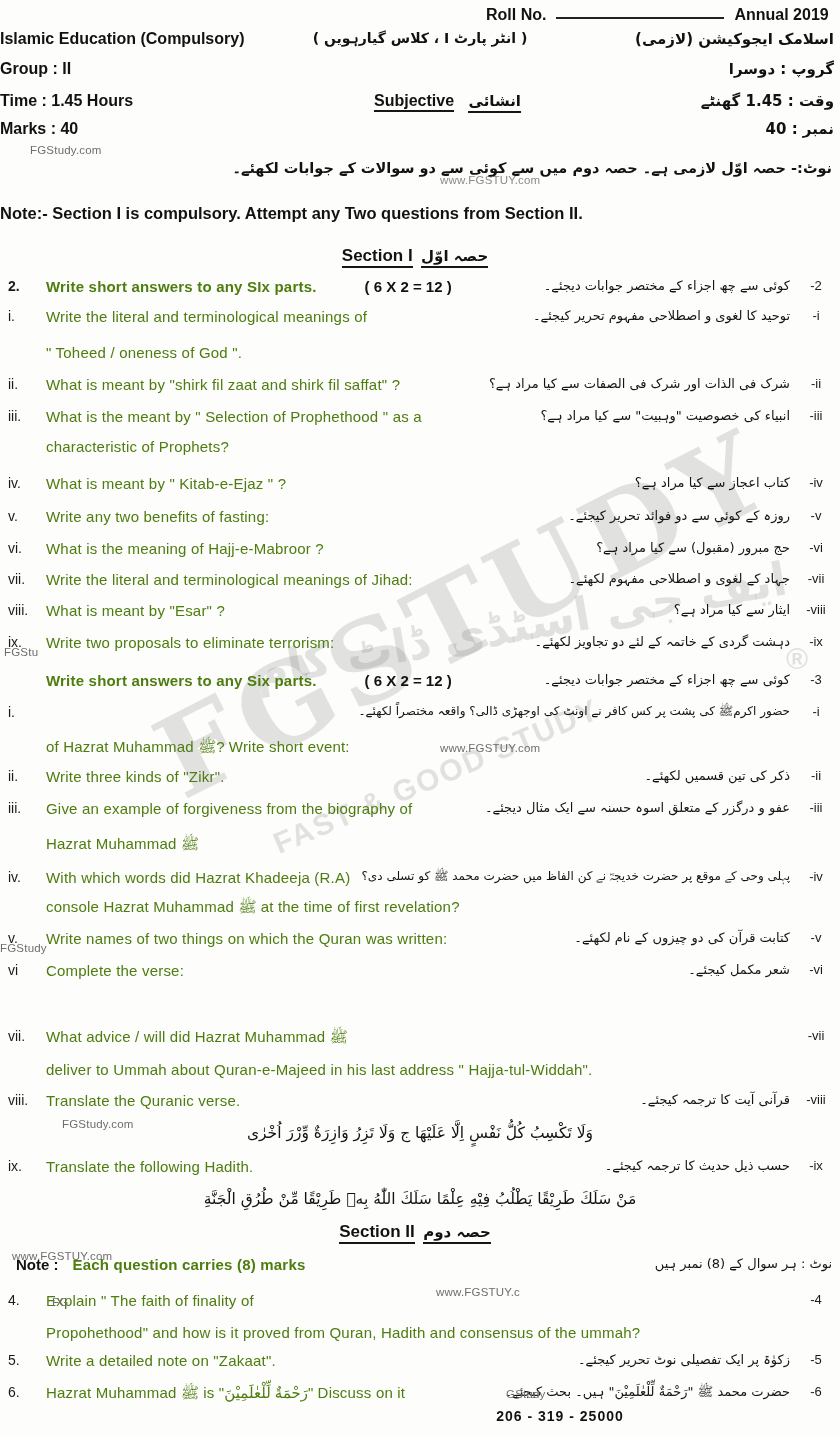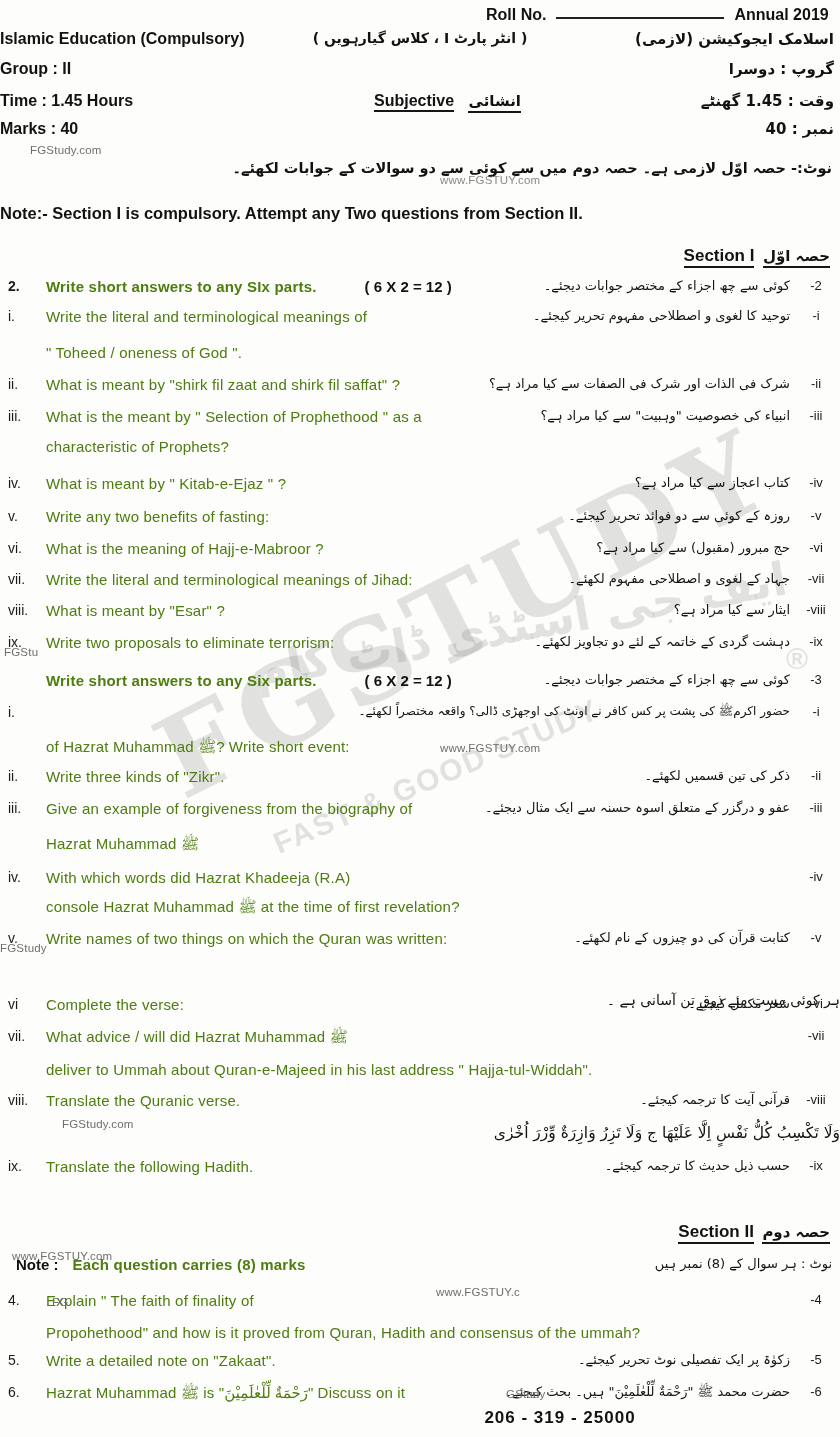--- a/index.html
+++ b/index.html
@@ -4,33 +4,33 @@
 <style>
   *{margin:0;padding:0;box-sizing:border-box}
   html,body{background:#ffffff}
   .page{position:relative;width:840px;height:1437px;background:#fdfdfb;font-family:"Liberation Sans",sans-serif;color:#121212;overflow:hidden;margin:0 auto}
   .row{position:absolute;left:0;right:0;display:flex;align-items:flex-start}
   .nl{flex:0 0 46px;padding-left:8px;font-size:14px;color:#1a1a1a}
   .en{font-size:15px;letter-spacing:.2px;color:#4d7c0f}
   .b{font-weight:bold}
   .ur{position:absolute;right:50px;direction:rtl;font-family:"DejaVu Sans",sans-serif;font-size:13px;white-space:nowrap;color:#141414}
   .nr{position:absolute;right:2px;width:44px;text-align:center;font-size:13px;color:#1a1a1a}
-  .ctr{width:100%;text-align:right}
+  .ctr{width:100%;text-align:center}
   .arabic{font-family:"DejaVu Sans",sans-serif;font-size:15.5px;direction:rtl}
   .urverse{font-family:"DejaVu Sans",sans-serif;font-size:14px;direction:rtl}
   .u{border-bottom:2px solid #161616;padding-bottom:1px}
   .hdr-en{font-size:16px;font-weight:bold}
   .hdr-ur{position:absolute;right:6px;direction:rtl;font-family:"DejaVu Sans",sans-serif;font-size:15px;font-weight:bold;white-space:nowrap}
   .hdr-mid{position:absolute;left:50%;transform:translateX(-50%);direction:rtl;font-family:"DejaVu Sans",sans-serif;font-size:14px;font-weight:bold;white-space:nowrap}
   .blank-line{display:inline-block;width:168px;border-bottom:2px solid #222;height:13px;margin:0 10px}
   .marks{margin-left:48px;font-weight:bold;font-size:15px}
   .wm{position:absolute;color:#6e6e6e;font-size:11.5px;letter-spacing:.2px}
   .wm-big{position:absolute;color:rgba(100,100,100,.18);font-weight:bold;pointer-events:none;white-space:nowrap}
   .note-ur{position:absolute;right:8px;direction:rtl;font-family:"DejaVu Sans",sans-serif;font-size:14.5px;font-weight:bold;white-space:nowrap}
-  .footer{position:absolute;left:0;right:0;text-align:center;padding-left:280px;font-size:17px;font-weight:bold;letter-spacing:1px}
+  .footer{position:absolute;left:0;right:0;text-align:center;padding-left:280px;font-size:14px;font-weight:bold;letter-spacing:1px}
 </style>
 </head>
 <body>
 
 <div class="page">
 
   <div class="wm-big" style="left:250px;top:598px;font-size:46px;transform:rotate(-10deg);font-family:'DejaVu Sans',sans-serif;direction:rtl">ایف جی اسٹڈی ڈاٹ کام</div>
   <div class="wm-big" style="left:786px;top:642px;font-size:30px">®</div>
   <div class="wm-big" style="left:165px;top:700px;font-size:112px;letter-spacing:8px;transform:rotate(-27deg);transform-origin:0 50%;font-family:'DejaVu Serif',serif">FGSTUDY</div>
   <div class="wm-big" style="left:275px;top:828px;font-size:30px;letter-spacing:2px;transform:rotate(-23deg);transform-origin:0 50%">FAST &amp; GOOD STUDY</div>
@@ -178,41 +178,39 @@
       <span class="ur">عفو و درگزر کے متعلق اسوہ حسنہ سے ایک مثال دیجئے۔</span>
       <span class="nr">-iii</span>
     </div>
   <div class="row" style="top:835px">
       <span class="nl"></span>
       <span class="en">Hazrat Muhammad ﷺ</span>
     </div>
   <div class="row" style="top:869px">
       <span class="nl">iv.</span>
       <span class="en">With which words did Hazrat Khadeeja (R.A)</span>
+      <span class="ur" style="font-size:12px">پہلی وحی کے موقع پر حضرت خدیجہؓ نے کن الفاظ میں حضرت محمد ﷺ کو تسلی دی؟</span>
       <span class="nr">-iv</span>
     </div>
   <div class="row" style="top:898px">
       <span class="nl"></span>
       <span class="en">console Hazrat Muhammad ﷺ  at  the  time  of  first  revelation?</span>
     </div>
   <div class="row" style="top:930px">
       <span class="nl">v.</span>
       <span class="en">Write names of two things on which the Quran was written:</span>
       <span class="ur">کتابت قرآن کی دو چیزوں کے نام لکھئے۔</span>
       <span class="nr">-v</span>
     </div>
   <div class="wm" style="left:0px;top:942px">FGStudy</div>
-  <div class="row" style="top:996px">
+  <div class="row" style="top:962px">
       <span class="nl">vi</span>
       <span class="en">Complete   the verse:</span>
       <span class="ur">شعر مکمل کیجئے۔</span>
       <span class="nr">-vi</span>
-    </div>
-  <div class="row" style="top:992px">
-      <span class="ctr urverse">ہر کوئی مست مئے ذوقِ تن آسانی ہے ۔</span>
     </div>
   <div class="row" style="top:1028px">
       <span class="nl">vii.</span>
       <span class="en">What advice / will did Hazrat Muhammad ﷺ</span>
       <span class="nr">-vii</span>
     </div>
   <div class="row" style="top:1061px">
       <span class="nl"></span>
       <span class="en">deliver  to  Ummah  about  Quran-e-Majeed  in   his  last  address  " Hajja-tul-Widdah".</span>
     </div>
@@ -224,20 +222,23 @@
     </div>
   <div class="wm" style="left:62px;top:1118px">FGStudy.com</div>
   <div class="row" style="top:1124px">
       <span class="ctr arabic">وَلَا تَكْسِبُ كُلُّ نَفْسٍ اِلَّا عَلَيْهَا  ج   وَلَا تَزِرُ وَازِرَةٌ وِّزْرَ اُخْرٰى</span>
     </div>
   <div class="row" style="top:1158px">
       <span class="nl">ix.</span>
       <span class="en">Translate the following Hadith.</span>
       <span class="ur">حسب ذیل حدیث  کا  ترجمہ کیجئے۔</span>
       <span class="nr">-ix</span>
+    </div>
+  <div class="row" style="top:1190px">
+      <span class="ctr arabic">مَنْ سَلَكَ طَرِيْقًا يَطْلُبُ فِيْهِ عِلْمًا سَلَكَ اللّٰهُ بِهٖ طَرِيْقًا مِّنْ طُرُقِ الْجَنَّةِ</span>
     </div>
 
   <div class="wm" style="left:12px;top:1250px">www.FGSTUY.com</div>
   <div class="row" style="top:1222px">
     <span class="ctr">
       <span class="b u" style="font-size:17px">Section II</span>
       <span class="b u" style="font-family:'DejaVu Sans',sans-serif;font-size:15px;direction:rtl;margin-right:10px;margin-left:4px">حصہ دوم</span>
     </span>
   </div>
   <div class="row" style="top:1256px">

